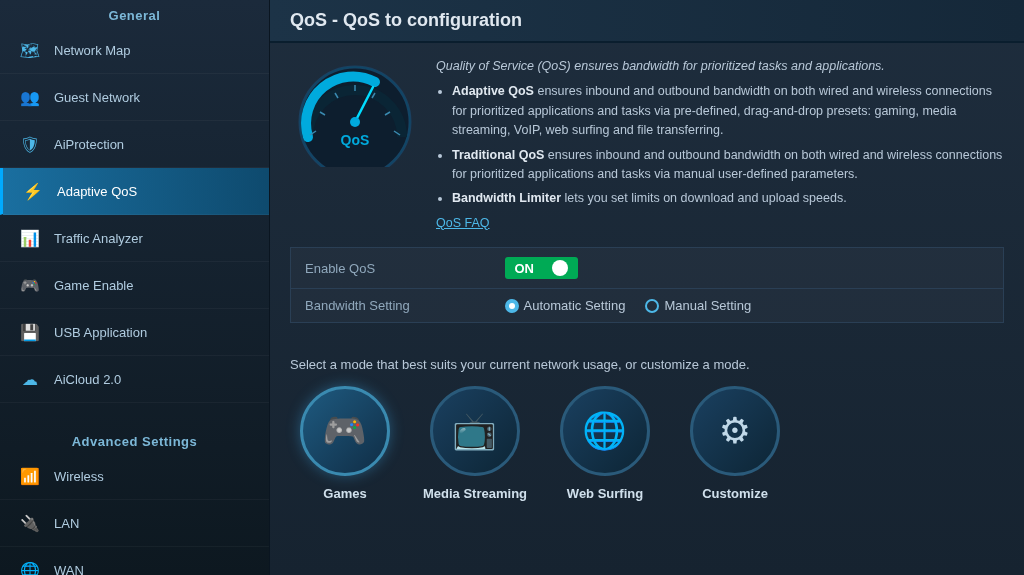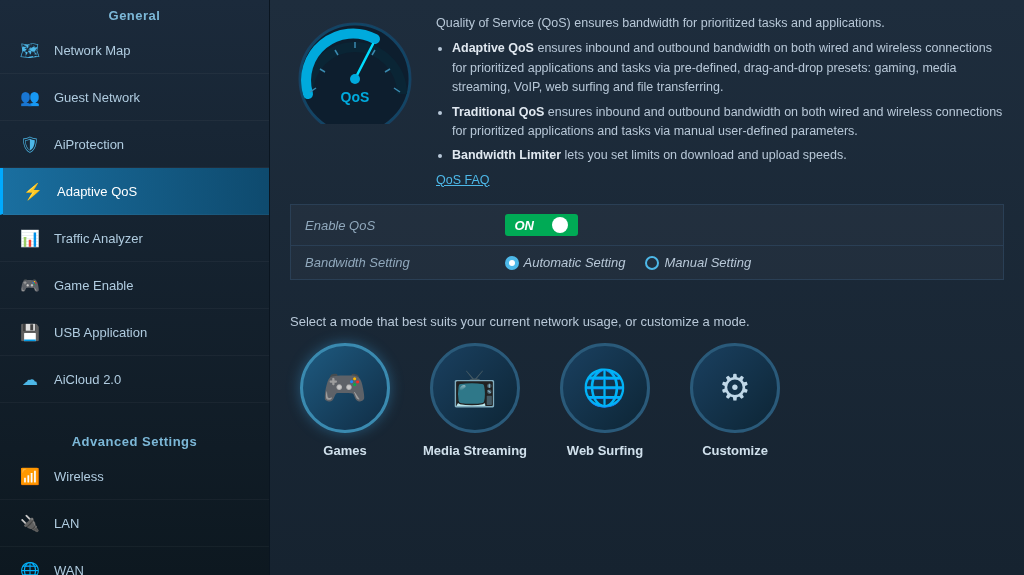--- a/index.html
+++ b/index.html
@@ -101,34 +101,33 @@
     .speedometer svg {
       width: 130px;
       height: 110px;
     }
     .info-text {
       flex: 1;
       font-size: 12.5px;
       color: #b8c8d8;
       line-height: 1.55;
     }
-    .info-text p { margin-bottom: 6px; }
+    .info-text p { margin-bottom: 6px; font-style: italic; }
     .info-text ul { margin-left: 16px; }
     .info-text li { margin-bottom: 5px; }
     .info-text strong { color: #e0e8f0; }
     .info-text a { color: #4db8e8; text-decoration: underline; cursor: pointer; }
 
     
     .settings-table {
       width: 100%;
       border-collapse: collapse;
       margin-bottom: 14px;
       background: rgba(255,255,255,0.03);
       border: 1px solid #2a3f55;
-      font-style: italic;
     }
     .settings-table tr {
       border-bottom: 1px solid #2a3f55;
     }
     .settings-table td {
       padding: 9px 14px;
       font-size: 13px;
       color: #b8c8d8;
       vertical-align: middle;
     }
@@ -286,20 +285,23 @@
         <span>LAN</span>
       </div>
       <div class="sidebar-item">
         <span class="sidebar-icon">🌐</span>
         <span>WAN</span>
       </div>
     </div>
 </div>
 
 <div class="main">
+  <div class="main-header">
+    <h1>QoS - QoS to configuration</h1>
+  </div>
   <div class="main-content">
 
     <div class="info-box">
       <div class="speedometer">
         <svg viewBox="0 0 130 110">
 
           <circle cx="65" cy="65" r="55" fill="#0d1e2e" stroke="#1a4060" stroke-width="3"></circle>
 
           <path d="M 18 80 A 47 47 0 0 1 112 80" fill="none" stroke="#0a2535" stroke-width="10"></path>
 

